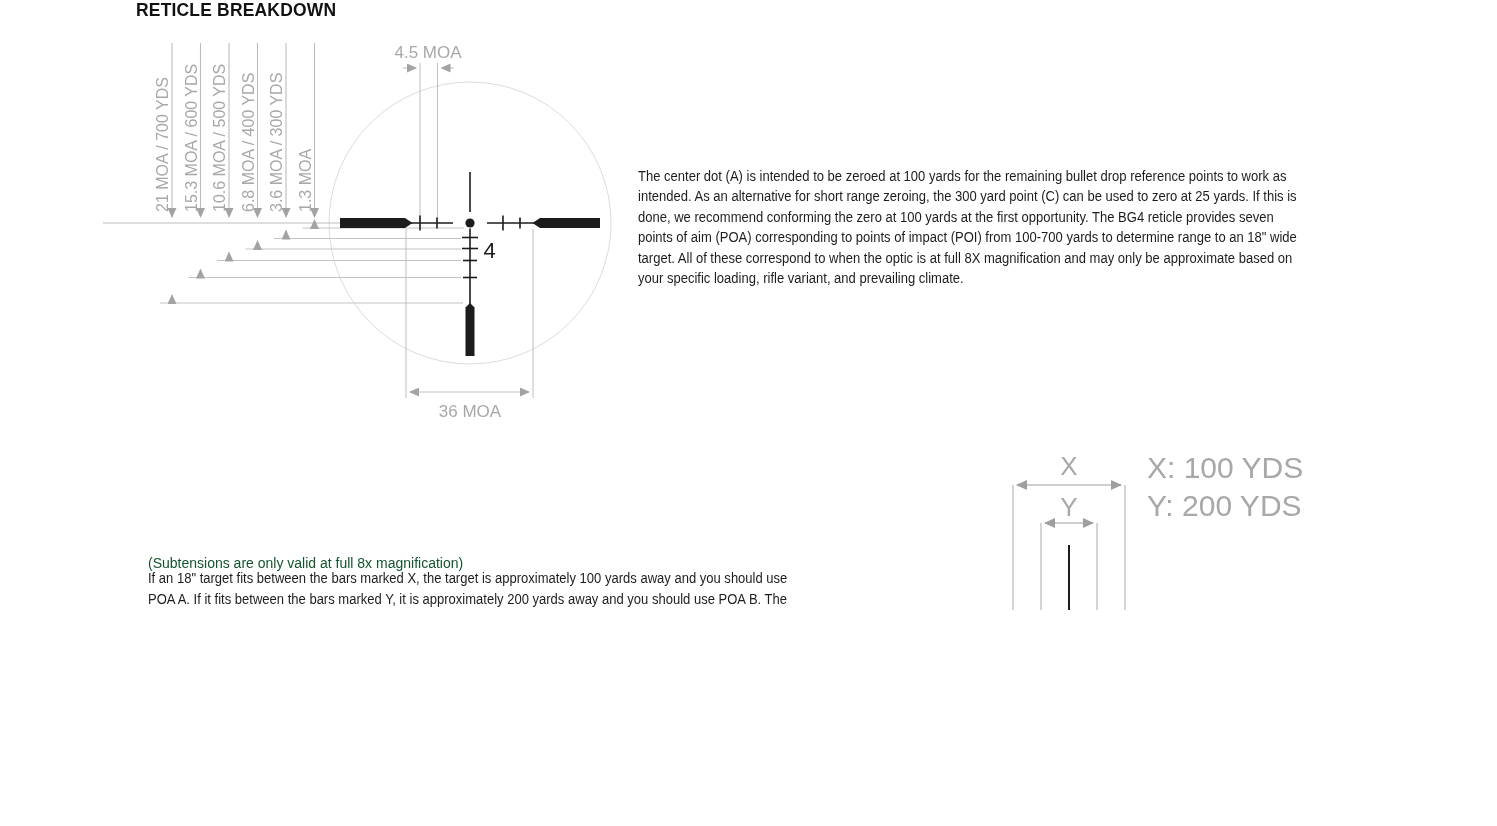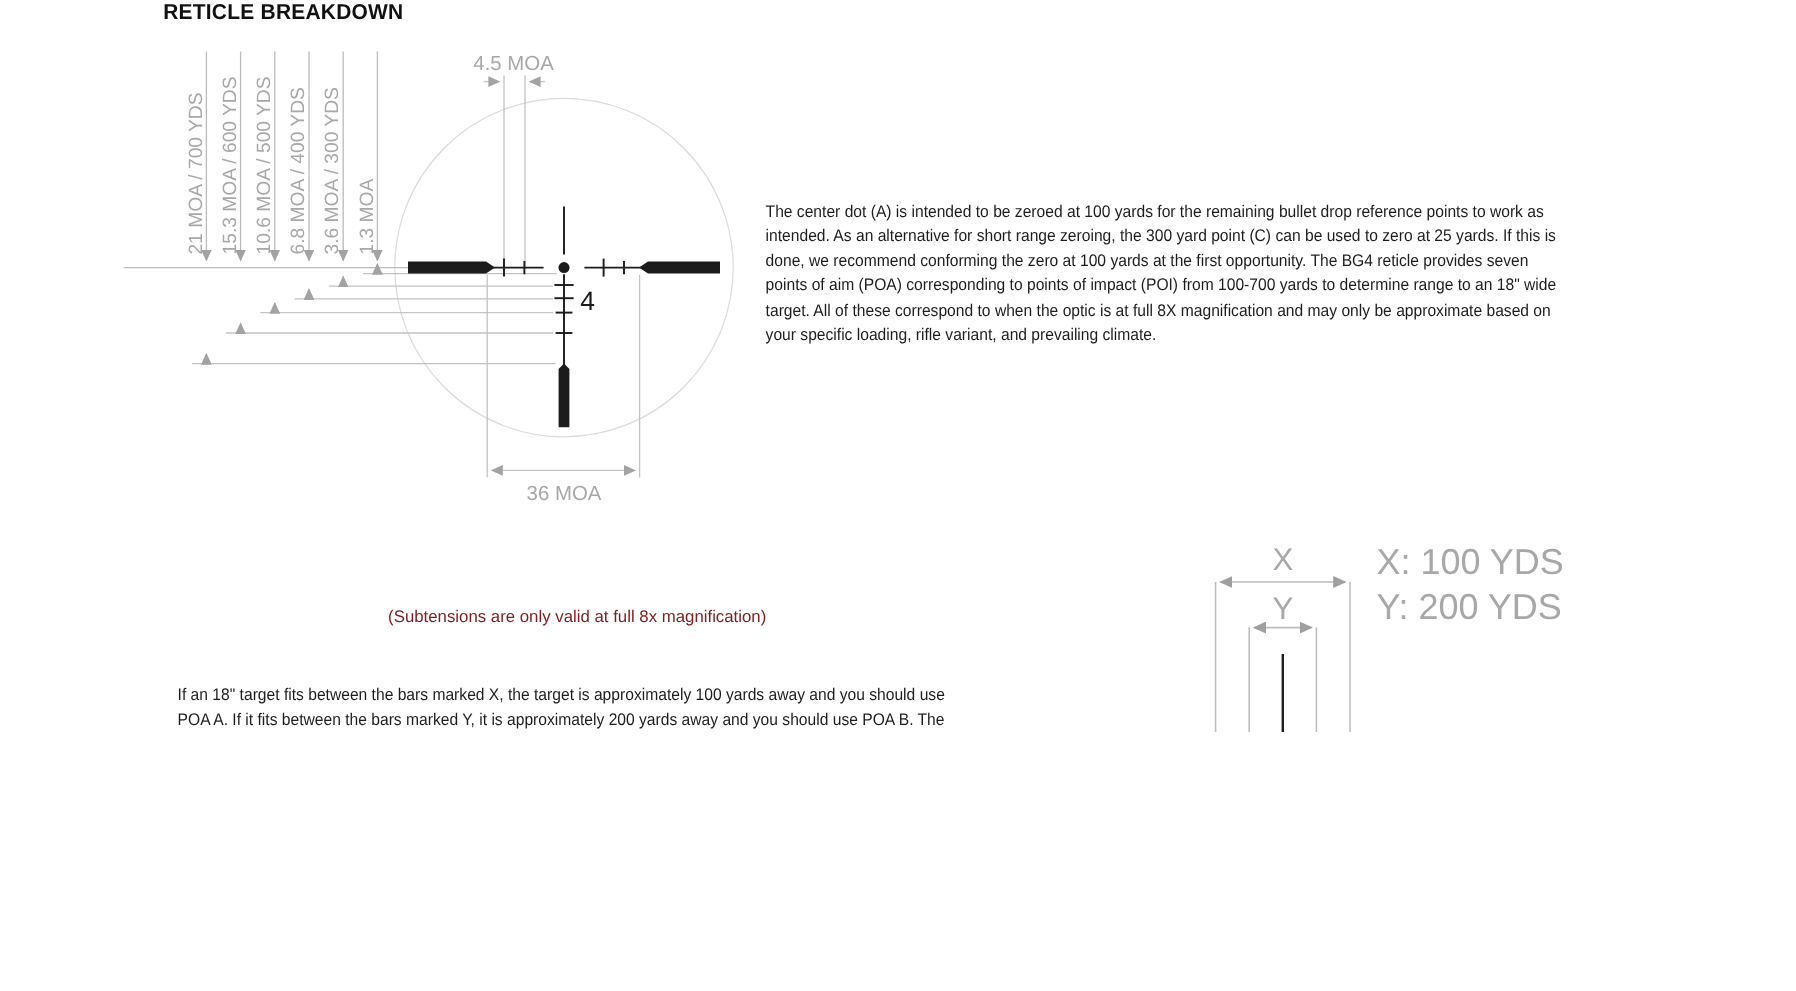--- a/index.html
+++ b/index.html
@@ -3,21 +3,21 @@
 <meta charset="utf-8">
 <style>
   html,body{margin:0;padding:0;background:#ffffff;}
   #page{position:relative;width:1497px;height:610px;background:#fff;overflow:hidden;
         font-family:"Liberation Sans",sans-serif;color:#1d1d1d;}
   .abs{position:absolute;}
   #heading{left:136px;top:0px;font-size:18px;font-weight:bold;letter-spacing:.2px;color:#111;
            transform:scaleX(.97);transform-origin:left top;white-space:nowrap;}
   #intro{left:638px;top:166px;width:718px;font-size:14px;line-height:20.4px;
          transform:scaleX(.93);transform-origin:left top;color:#1d1d1d;}
-  #note{left:148px;top:505px;width:666px;text-align:center;font-size:14px;color:#7f1d1d;}
+  #note{left:148px;top:555px;width:666px;font-size:14px;color:#14532d;}
   #ranging{left:148px;top:568px;width:700px;font-size:14px;line-height:20.6px;
            transform:scaleX(.93);transform-origin:left top;color:#1d1d1d;}
   #divider{left:148px;top:660px;width:666px;height:1px;background:#d0d0d0;}
   #poa-table{left:148px;top:682px;border-collapse:collapse;table-layout:fixed;}
   #poa-table th,#poa-table td{border:1px solid #3f3f3f;width:83px;text-align:center;
       vertical-align:top;box-sizing:border-box;}
   #poa-table th{height:34px;font-size:13px;font-weight:bold;vertical-align:middle;padding:3px;font-family:Liberation Mono, monospace;}
   #poa-table td{height:48px;font-size:14.5px;padding-top:8px;}
   #poa-table td.rowlabel{font-size:13px;font-weight:bold;line-height:15px;padding-top:9px;}
   svg text{font-family:"Liberation Sans",sans-serif;}

